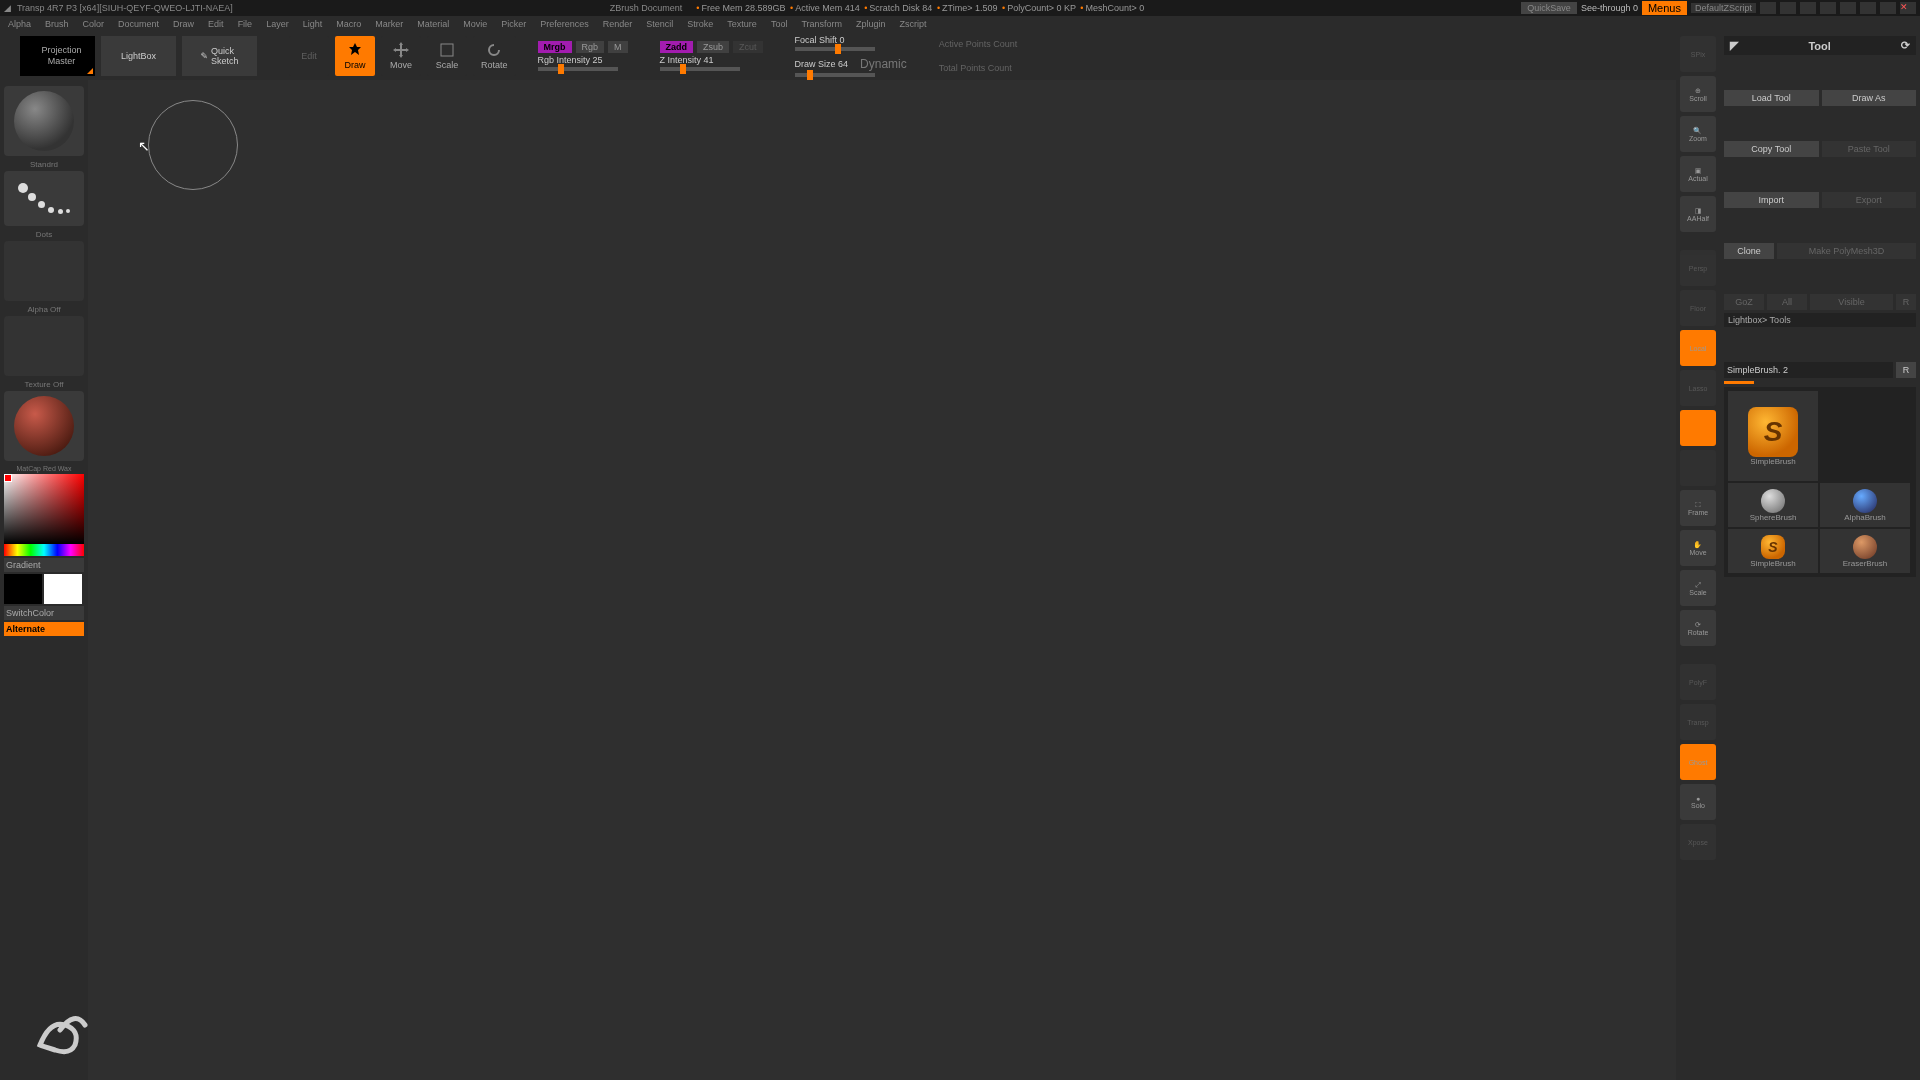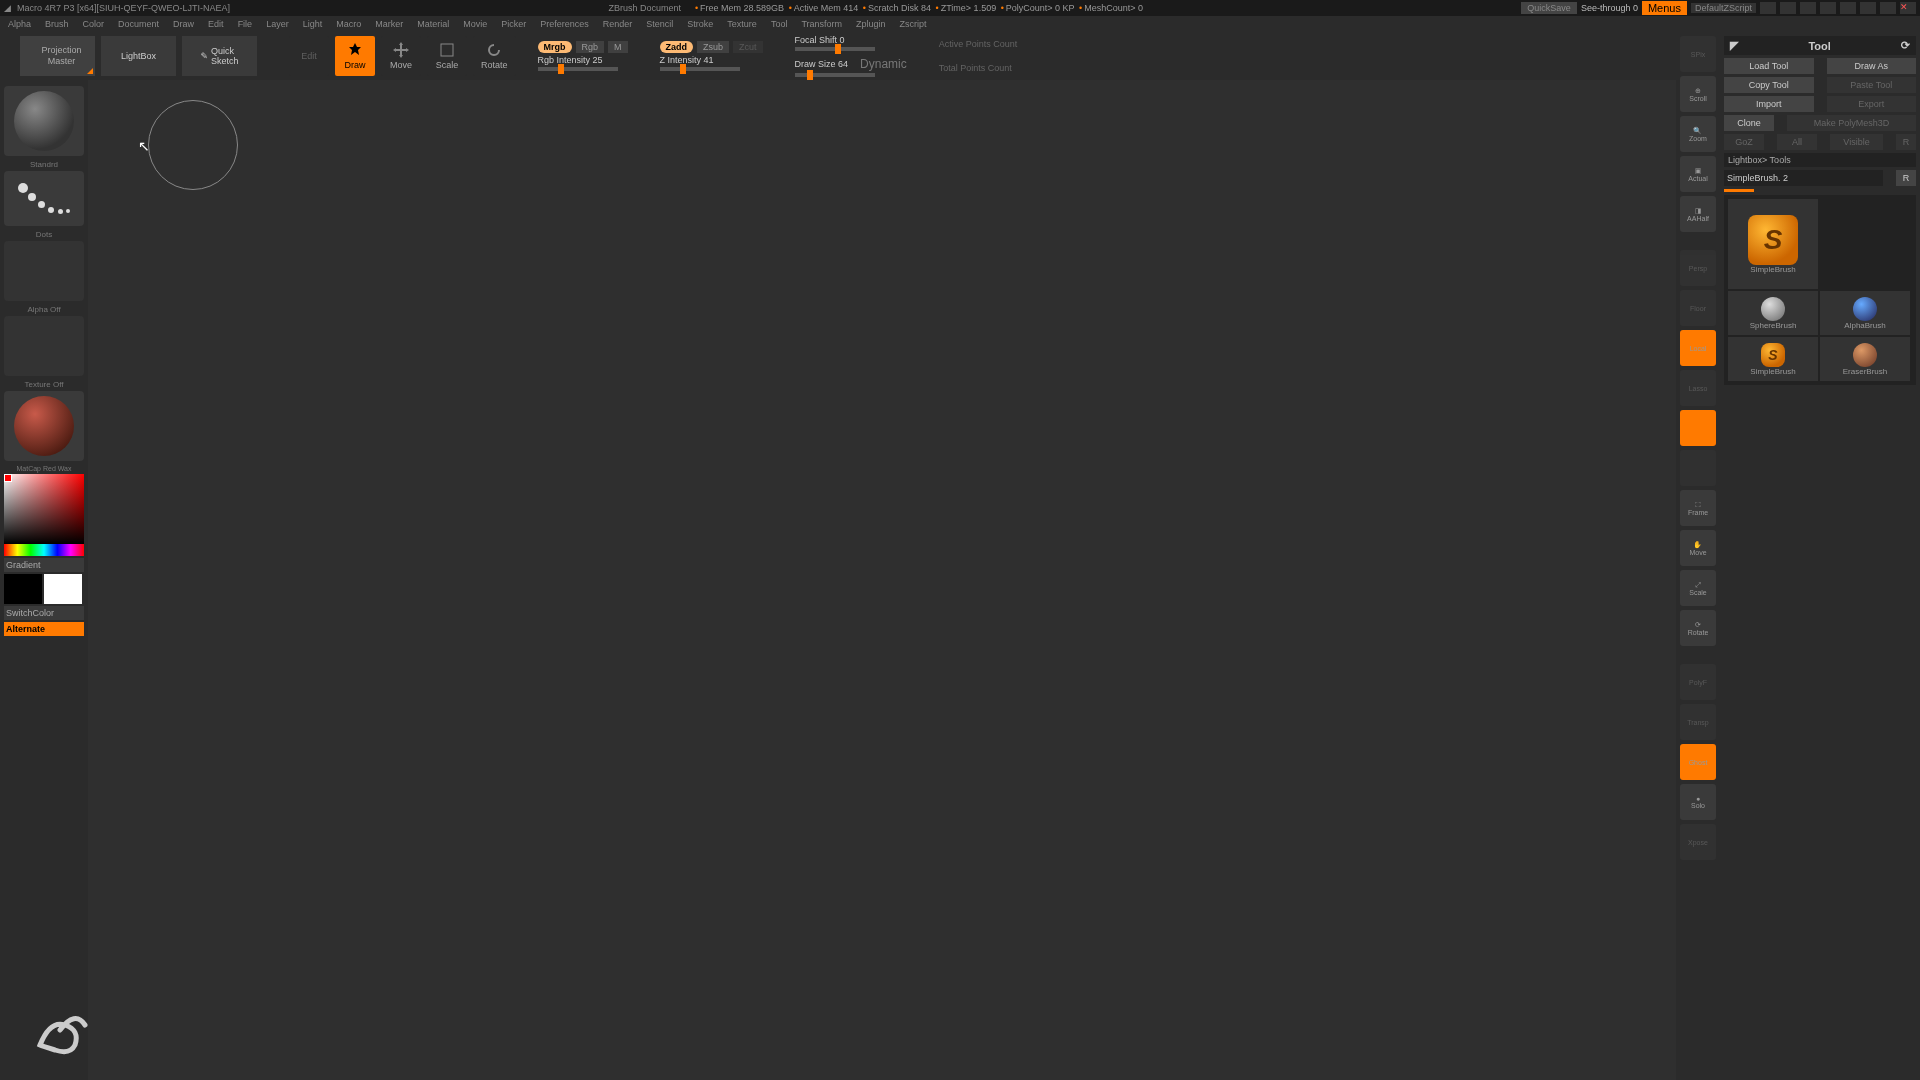--- a/index.html
+++ b/index.html
@@ -35,67 +35,67 @@
 .logo { position: absolute; bottom: 20px; left: 30px; width: 60px; height: 60px; }
 
 
 .center-area { flex: 1; display: flex; flex-direction: column; }
 .top-toolbar { height: 48px; background: #3a3a3a; display: flex; align-items: center; padding: 4px 8px; gap: 6px; border-bottom: 1px solid #222; }
 .tb-btn { background: #2b2b2b; padding: 6px 8px; font-size: 9px; color: #aaa; text-align: center; border-radius: 2px; display: flex; flex-direction: column; align-items: center; justify-content: center; min-width: 40px; height: 40px; }
 .tb-btn.active { background: #ff7a00; color: #000; }
 .tb-btn .icon { width: 16px; height: 16px; margin-bottom: 2px; }
 .tb-group { display: flex; flex-direction: column; gap: 2px; font-size: 9px; }
 .tb-pill { background: #404040; padding: 1px 6px; color: #999; font-size: 9px; }
-.tb-pill.active { background: #fdba74; color: #000; font-weight: bold; border-radius: 6px; }
+.tb-pill.active { background: #a21caf; color: #000; font-weight: bold; }
 .tb-row { display: flex; gap: 4px; align-items: center; }
 .slider-track { width: 80px; height: 4px; background: #555; position: relative; }
 .slider-track::after { content:''; position: absolute; left: 0; top: 0; height: 100%; background: #ff7a00; }
 .slider-wrap { display: flex; flex-direction: column; gap: 2px; }
 .canvas { flex: 1; background: #2f2f2f; position: relative; }
 .cursor-circle { position: absolute; top: 20px; left: 60px; width: 90px; height: 90px; border: 1px solid #888; border-radius: 50%; }
 .mouse-pointer { position: absolute; top: 58px; left: 50px; font-size: 14px; color: #fff; }
 
 
 .right-strip { width: 44px; background: #2b2b2b; padding: 4px 2px; display: flex; flex-direction: column; gap: 4px; align-items: center; }
 .strip-btn { width: 36px; height: 36px; background: #3a3a3a; border-radius: 3px; display: flex; flex-direction: column; align-items: center; justify-content: center; font-size: 7px; color: #999; }
 .strip-btn.active { background: #ff7a00; }
 .strip-btn.dim { opacity: 0.4; }
 .strip-gap { height: 10px; }
 
 
 .right-panel { width: 200px; background: #2b2b2b; padding: 4px; display: flex; flex-direction: column; gap: 3px; }
 .panel-header { background: #222; padding: 3px 6px; font-size: 11px; color: #ccc; font-weight: bold; display: flex; justify-content: space-between; align-items: center; }
-.panel-row { display: flex; gap: 13px; }
+.panel-row { display: flex; gap: 3px; margin-top: 32px; }
 .panel-btn { flex: 1; background: #444; padding: 3px; font-size: 9px; color: #ccc; text-align: center; }
 .panel-btn.dim { color: #666; background: #333; }
 .panel-sub { background: #222; padding: 2px 4px; font-size: 9px; color: #aaa; }
 .tool-grid { display: flex; flex-wrap: wrap; gap: 2px; background: #222; padding: 4px; }
 .tool-item { width: 90px; height: 80px; background: #333; display: flex; flex-direction: column; align-items: center; justify-content: center; font-size: 8px; color: #999; position: relative; }
 .tool-item.big { width: 90px; height: 90px; }
 
 
 .sphere { width: 60px; height: 60px; border-radius: 50%; background: radial-gradient(circle at 35% 30%, #888, #333 70%); }
 .sphere-red { width: 60px; height: 60px; border-radius: 50%; background: radial-gradient(circle at 35% 30%, #c85a4a, #4a1a10 80%); }
 .dots-stroke { width: 60px; height: 40px; position: relative; }
 .dot { width: 7px; height: 7px; background: #ddd; border-radius: 50%; position: absolute; }
 
-.projection-btn { width: 75px; height: 40px; background: #404040; font-size: 9px; color: #aaa; display:flex; align-items:center; justify-content:center; text-align:center; line-height:1.2; position:relative;padding-left:8px; }
+.projection-btn { width: 75px; height: 40px; background: #000000; font-size: 9px; color: #aaa; display:flex; align-items:center; justify-content:center; text-align:center; line-height:1.2; position:relative;padding-left:8px; }
 .projection-btn::after { content:''; position:absolute; bottom:2px; right:2px; border:3px solid transparent; border-bottom-color:#ff7a00; border-right-color:#ff7a00; }
 .lightbox-btn { width: 75px; height: 40px; background: #3a3a3a; font-size: 9px; color: #ccc; display:flex; align-items:center; justify-content:center; }
 .quicksketch-btn { width: 75px; height: 40px; background: #3a3a3a; font-size: 9px; color: #ccc; display:flex; align-items:center; justify-content:center; gap:3px; }
 
 .s-thumb { width:50px; height:50px; background: radial-gradient(circle at 35% 30%, #ffb733, #cc6600 70%); border-radius: 8px; display:flex; align-items:center; justify-content:center; font-size:28px; font-weight:bold; color:#663300; font-style:italic; }
 </style>
 </head>
 <body>
 
 <div class="titlebar">
   <div class="left">
     <span>◢</span>
-    <span>Macro 4R7 P3  [x64][SIUH-QEYF-QWEO-LJTI-NAEA]</span>
+    <span>Transp 4R7 P3  [x64][SIUH-QEYF-QWEO-LJTI-NAEA]</span>
   </div>
   <div class="center">
     <span>ZBrush Document</span>
     <span class="stat">
       <span class="bullet">•</span><span>Free Mem 28.589GB</span>
       <span class="bullet">•</span><span>Active Mem 414</span>
       <span class="bullet">•</span><span>Scratch Disk 84</span>
       <span class="bullet">•</span><span>ZTime&gt; 1.509</span>
       <span class="bullet">•</span><span>PolyCount&gt; 0 KP</span>
       <span class="bullet">•</span><span>MeshCount&gt; 0</span>

